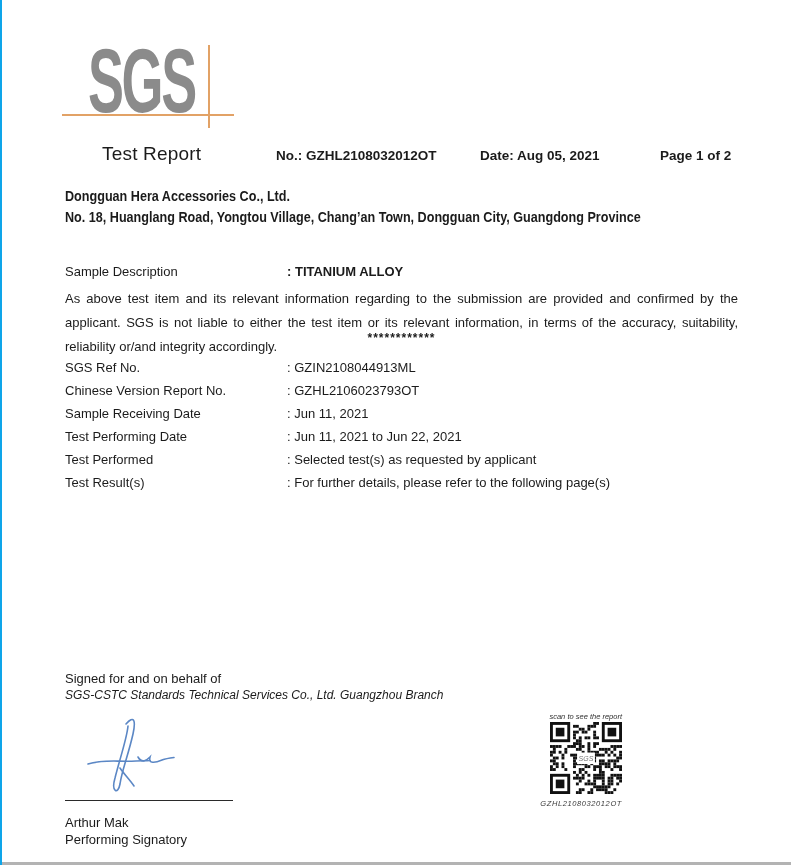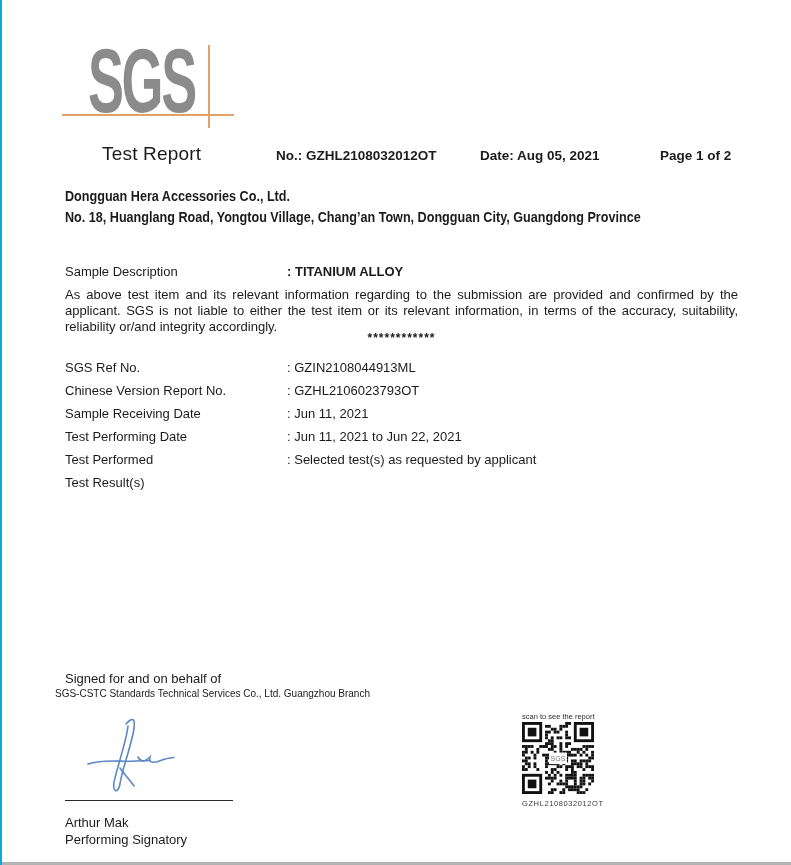--- a/index.html
+++ b/index.html
@@ -35,35 +35,35 @@
     transform:scaleX(0.90);transform-origin:left top;
   }
   .applicant-name{top:186px;}
   .applicant-address{top:207px;}
   
   .frow-label{left:63px;font-size:13px;}
   .frow-value{left:285px;font-size:13px;white-space:nowrap;}
   .sample-row{top:264px;}
   .disclaimer{
     left:63px;top:287px;width:673px;
-    font-size:13px;line-height:16px;text-align:justify;
+    font-size:13px;line-height:24px;text-align:justify;
   }
   .separator{left:63px;top:331px;width:673px;text-align:center;font-size:12px;font-weight:bold;letter-spacing:1px;}
   .fields{left:0;top:360px;width:791px;}
   .fields .row{position:relative;height:23px;}
   .fields .row span{position:absolute;top:0;}
   
   .signed-for{left:63px;top:671px;font-size:13px;}
-  .signed-company{left:53px;top:688px;font-size:10px;}
+  .signed-company{left:63px;top:688px;font-size:12px;font-style:italic;}
   .signature-svg{left:80px;top:712px;}
   .signature-rule{left:63px;top:800px;width:168px;height:0;border-top:1.6px solid #2a2a2a;}
   .signatory-name{left:63px;top:815px;font-size:13px;}
   .signatory-title{left:63px;top:832px;font-size:13px;}
   
-  .qr-wrap{left:520px;top:712px;width:100px;text-align:left;}
+  .qr-wrap{left:520px;top:712px;width:100px;text-align:right;font-style:italic;}
   .qr-cap{font-size:7.5px;color:#2e2e2e;line-height:9px;white-space:nowrap;}
   .qr-cap-bottom{letter-spacing:.6px;color:#3a3a3a;}
   .qr-box{display:inline-block;margin:1px 0;}
   
   .page-edge{left:0;top:862px;width:791px;height:3px;background:#b3b3b3;}
 </style>
 </head>
 <body>
 
 <div class="page">
@@ -104,20 +104,21 @@
     <div class="row">
       <span class="frow-label">Test Performing Date</span>
       <span class="frow-value">: Jun 11, 2021 to Jun 22, 2021</span>
     </div>
     <div class="row">
       <span class="frow-label">Test Performed</span>
       <span class="frow-value">: Selected test(s) as requested by applicant</span>
     </div>
     <div class="row">
       <span class="frow-label">Test Result(s)</span>
+      <span class="frow-value">: For further details, please refer to the following page(s)</span>
     </div>
   </div>
 
   <div class="abs signed-for">Signed for and on behalf of</div>
   <div class="abs signed-company">SGS-CSTC Standards Technical Services Co., Ltd. Guangzhou Branch</div>
 
   <svg class="abs signature-svg" width="110" height="90" viewBox="0 0 110 90" fill="none">
     <g stroke="#5b87c5" stroke-width="1.6" stroke-linecap="round" fill="none">
       <path d="M44 12 C52 3 54 8 51 22 C46 44 40 58 38 72 C36 83 29 80 33 66 C38 46 45 26 46 14"></path>
       <path d="M6 52 C22 47 34 50 54 49 C60 48.6 64 49 68 48.5"></path>

